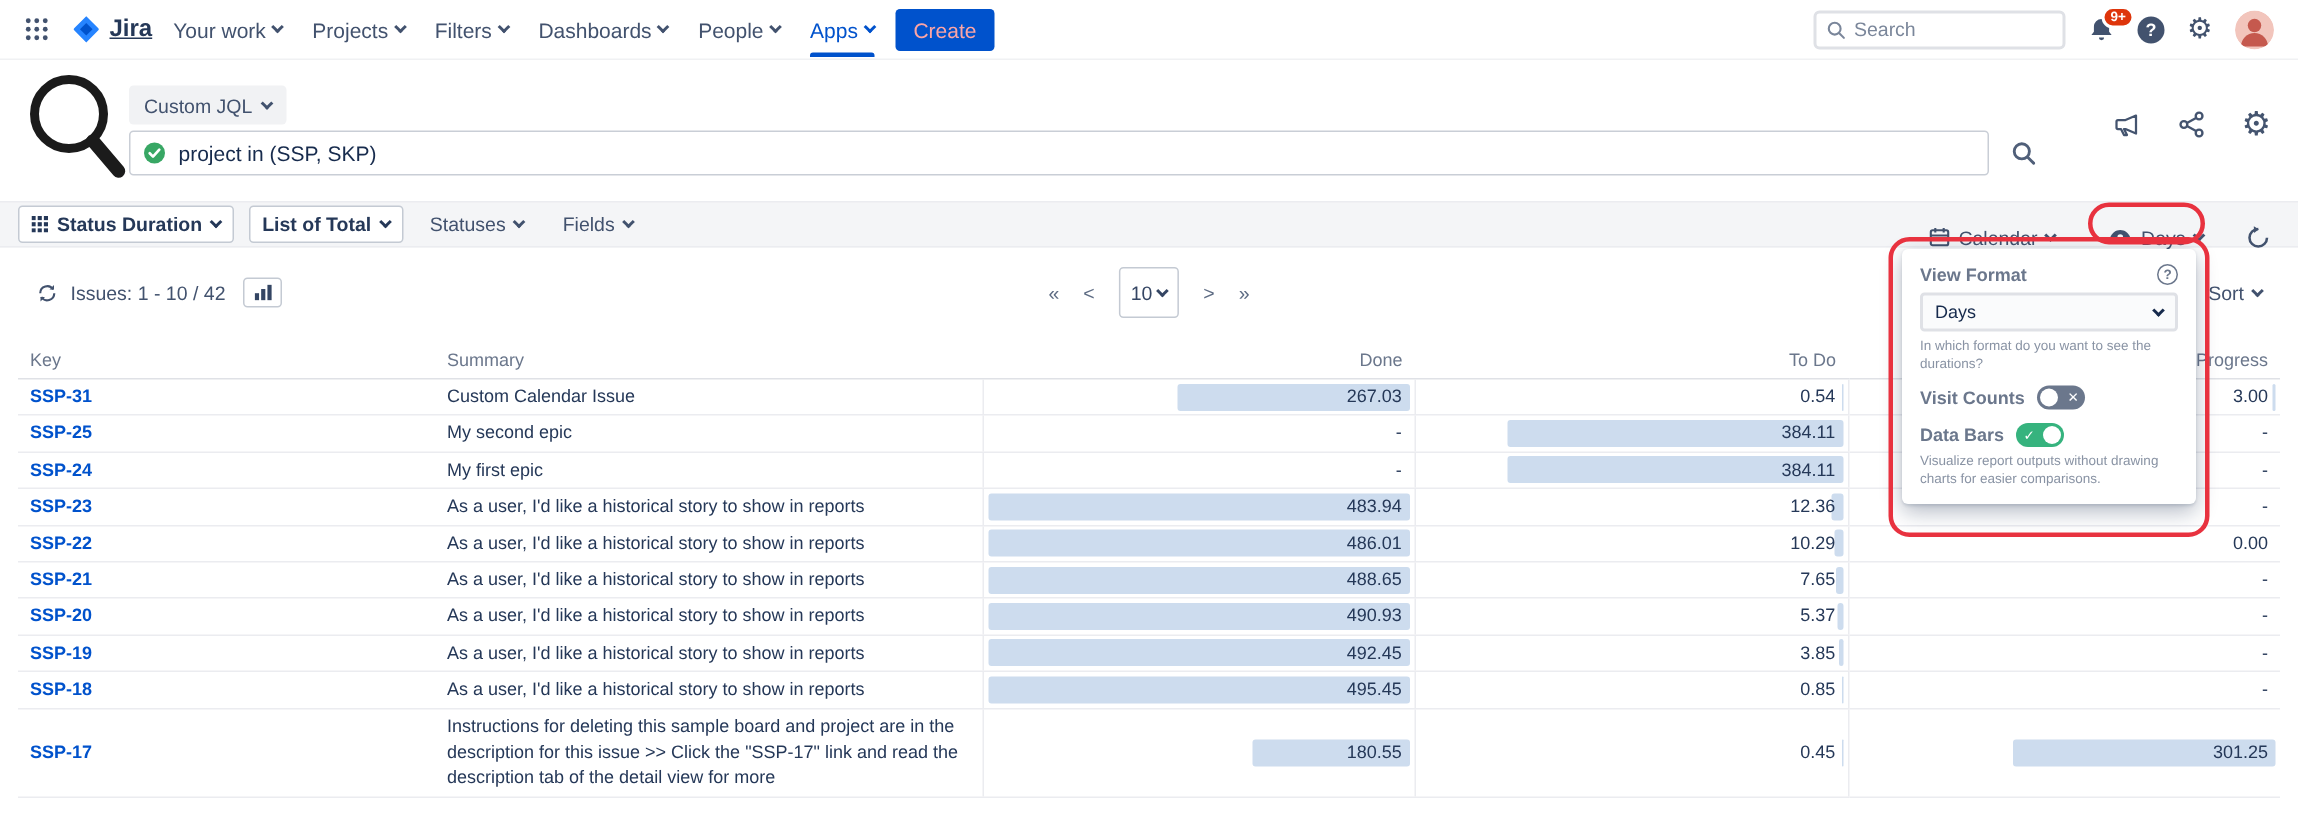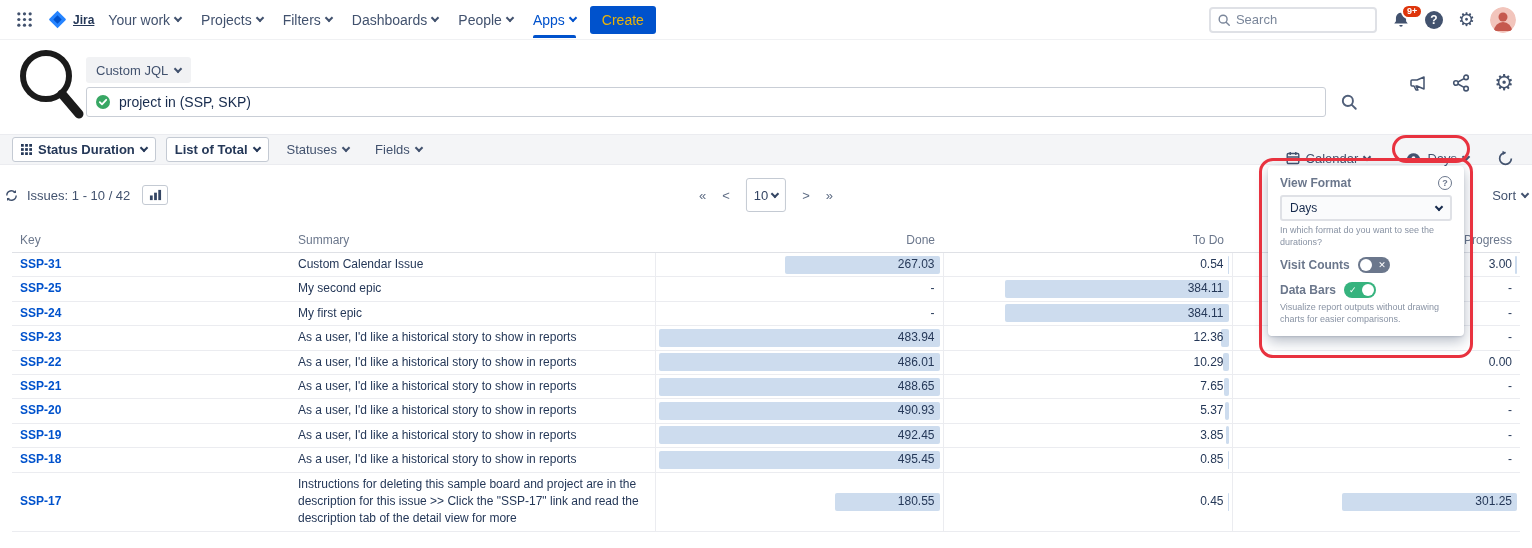--- a/index.html
+++ b/index.html
@@ -8,28 +8,28 @@
        font-family:"Liberation Sans","DejaVu Sans",sans-serif;color:#172b4d;}
 
   .chev{display:inline-block;width:6px;height:6px;border-right:2px solid currentColor;
         border-bottom:2px solid currentColor;transform:rotate(45deg);margin-top:-3px;flex:none;}
 
   
   .topnav{position:absolute;top:0;left:0;width:100%;height:40px;display:flex;align-items:center;
           gap:14px;padding:0 16px;border-bottom:1px solid #f0f1f3;background:#fff;z-index:5;}
   .appswitch{display:flex;cursor:pointer;color:#42526e;}
   .brand{display:flex;align-items:center;gap:5px;cursor:pointer;}
-  .brand-text{font-size:12px;font-weight:700;color:#253858;text-decoration:underline;}
+  .brand-text{font-size:16px;font-weight:700;color:#253858;text-decoration:underline;}
   .navitems{display:flex;gap:20px;align-items:center;}
   .nav-item{position:relative;font-size:14px;color:#42526e;font-weight:500;display:flex;
             align-items:center;gap:5px;cursor:pointer;white-space:nowrap;}
   .nav-item.active{color:#0052CC;}
   .nav-item.active::after{content:"";position:absolute;left:0;right:0;bottom:-10px;height:3px;
             background:#0052CC;border-radius:2px 2px 0 0;}
-  .create-btn{background:#0052CC;color:#eab308;border:none;border-radius:3px;font-size:14px;
+  .create-btn{background:#0052CC;color:#fca5a5;border:none;border-radius:3px;font-size:14px;
             font-weight:500;height:28px;padding:0 12px;cursor:pointer;font-family:inherit;}
   .nav-right{margin-left:auto;display:flex;align-items:center;gap:15px;}
   .nav-search{display:flex;align-items:center;gap:5px;width:168px;height:26px;border:2px solid #dfe1e6;
             border-radius:4px;padding:0 6px;color:#7a869a;background:#fff;}
   .nav-search input{border:none;outline:none;flex:1;min-width:0;font-size:13px;font-family:inherit;
             color:#344563;background:transparent;}
   .nav-search input::placeholder{color:#7a869a;}
   .bell{position:relative;display:flex;color:#42526e;cursor:pointer;}
   .badge{position:absolute;top:-7px;left:9px;background:#DE350B;color:#fff;font-size:9px;
          font-weight:700;border-radius:8px;padding:1px 4px;border:2px solid #fff;line-height:1.1;}
@@ -60,21 +60,21 @@
         background:none;border:none;color:#42526e;padding:0 8px;height:25px;white-space:nowrap;}
   .tb-btn.outlined{background:#fff;border:1px solid #c4cad3;border-radius:3px;color:#253858;}
   .tb-btn b{font-weight:700;font-size:13px;}
   .date-filter{position:absolute;left:728px;top:0;height:100%;display:flex;align-items:center;
         font-size:13px;color:#7a869a;cursor:text;}
   .tb-right{margin-left:auto;display:flex;align-items:center;gap:20px;padding-right:6px;margin-top:17px;}
   .sync{display:flex;color:#42526e;cursor:pointer;}
 
   
   .results-bar{position:absolute;top:176px;left:0;width:100%;height:38px;display:flex;
-        align-items:center;gap:8px;padding:0 4px;}
+        align-items:center;gap:8px;padding:0 24px;}
   .refresh{color:#42526e;display:flex;cursor:pointer;}
   .issues-label{font-size:13px;color:#42526e;}
   .chart-btn{width:26px;height:20px;border:1px solid #c4cad3;background:#fff;border-radius:3px;
         display:flex;align-items:center;justify-content:center;cursor:pointer;margin-left:4px;}
   .pagination{position:absolute;left:50%;transform:translateX(-50%);display:flex;align-items:center;
         gap:16px;font-size:13px;color:#5e6c84;}
   .pg{cursor:pointer;}
   .pg-select{display:flex;align-items:center;gap:4px;border:1px solid #c4cad3;border-radius:3px;
         height:34px;padding:0 7px;background:#fff;color:#344563;cursor:pointer;font-size:13px;}
   .sort{margin-left:auto;display:flex;align-items:center;gap:6px;font-size:13px;color:#42526e;cursor:pointer;}

